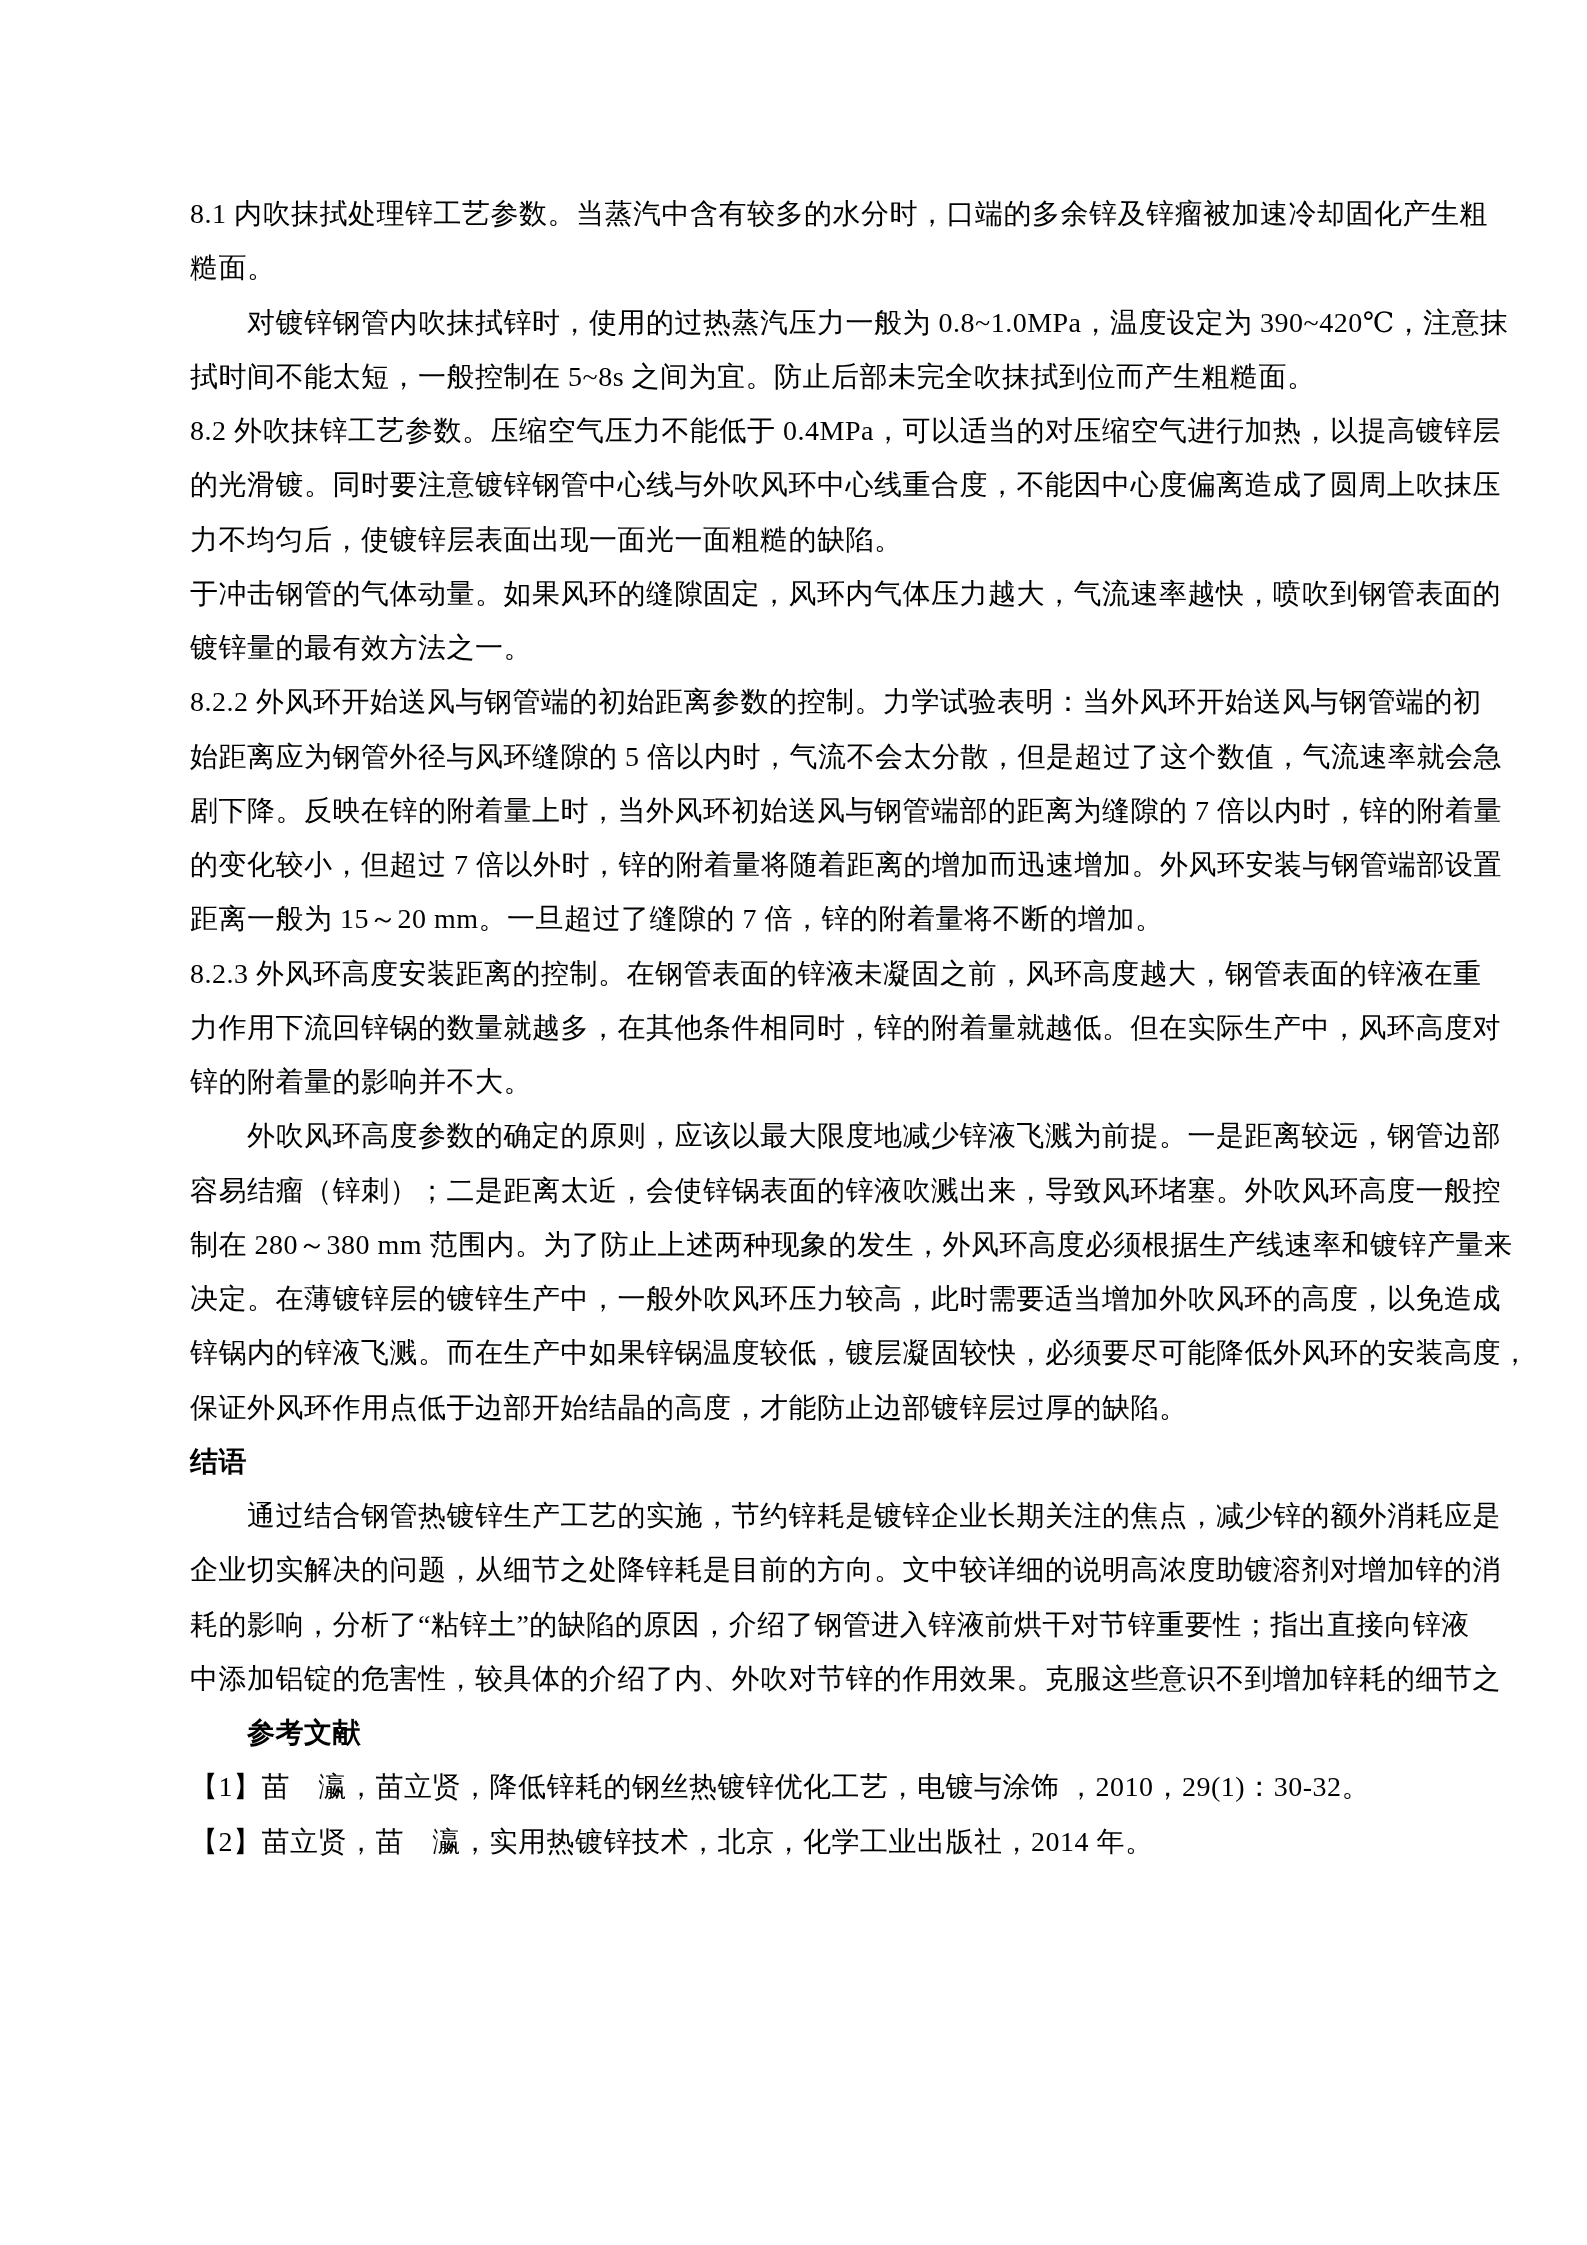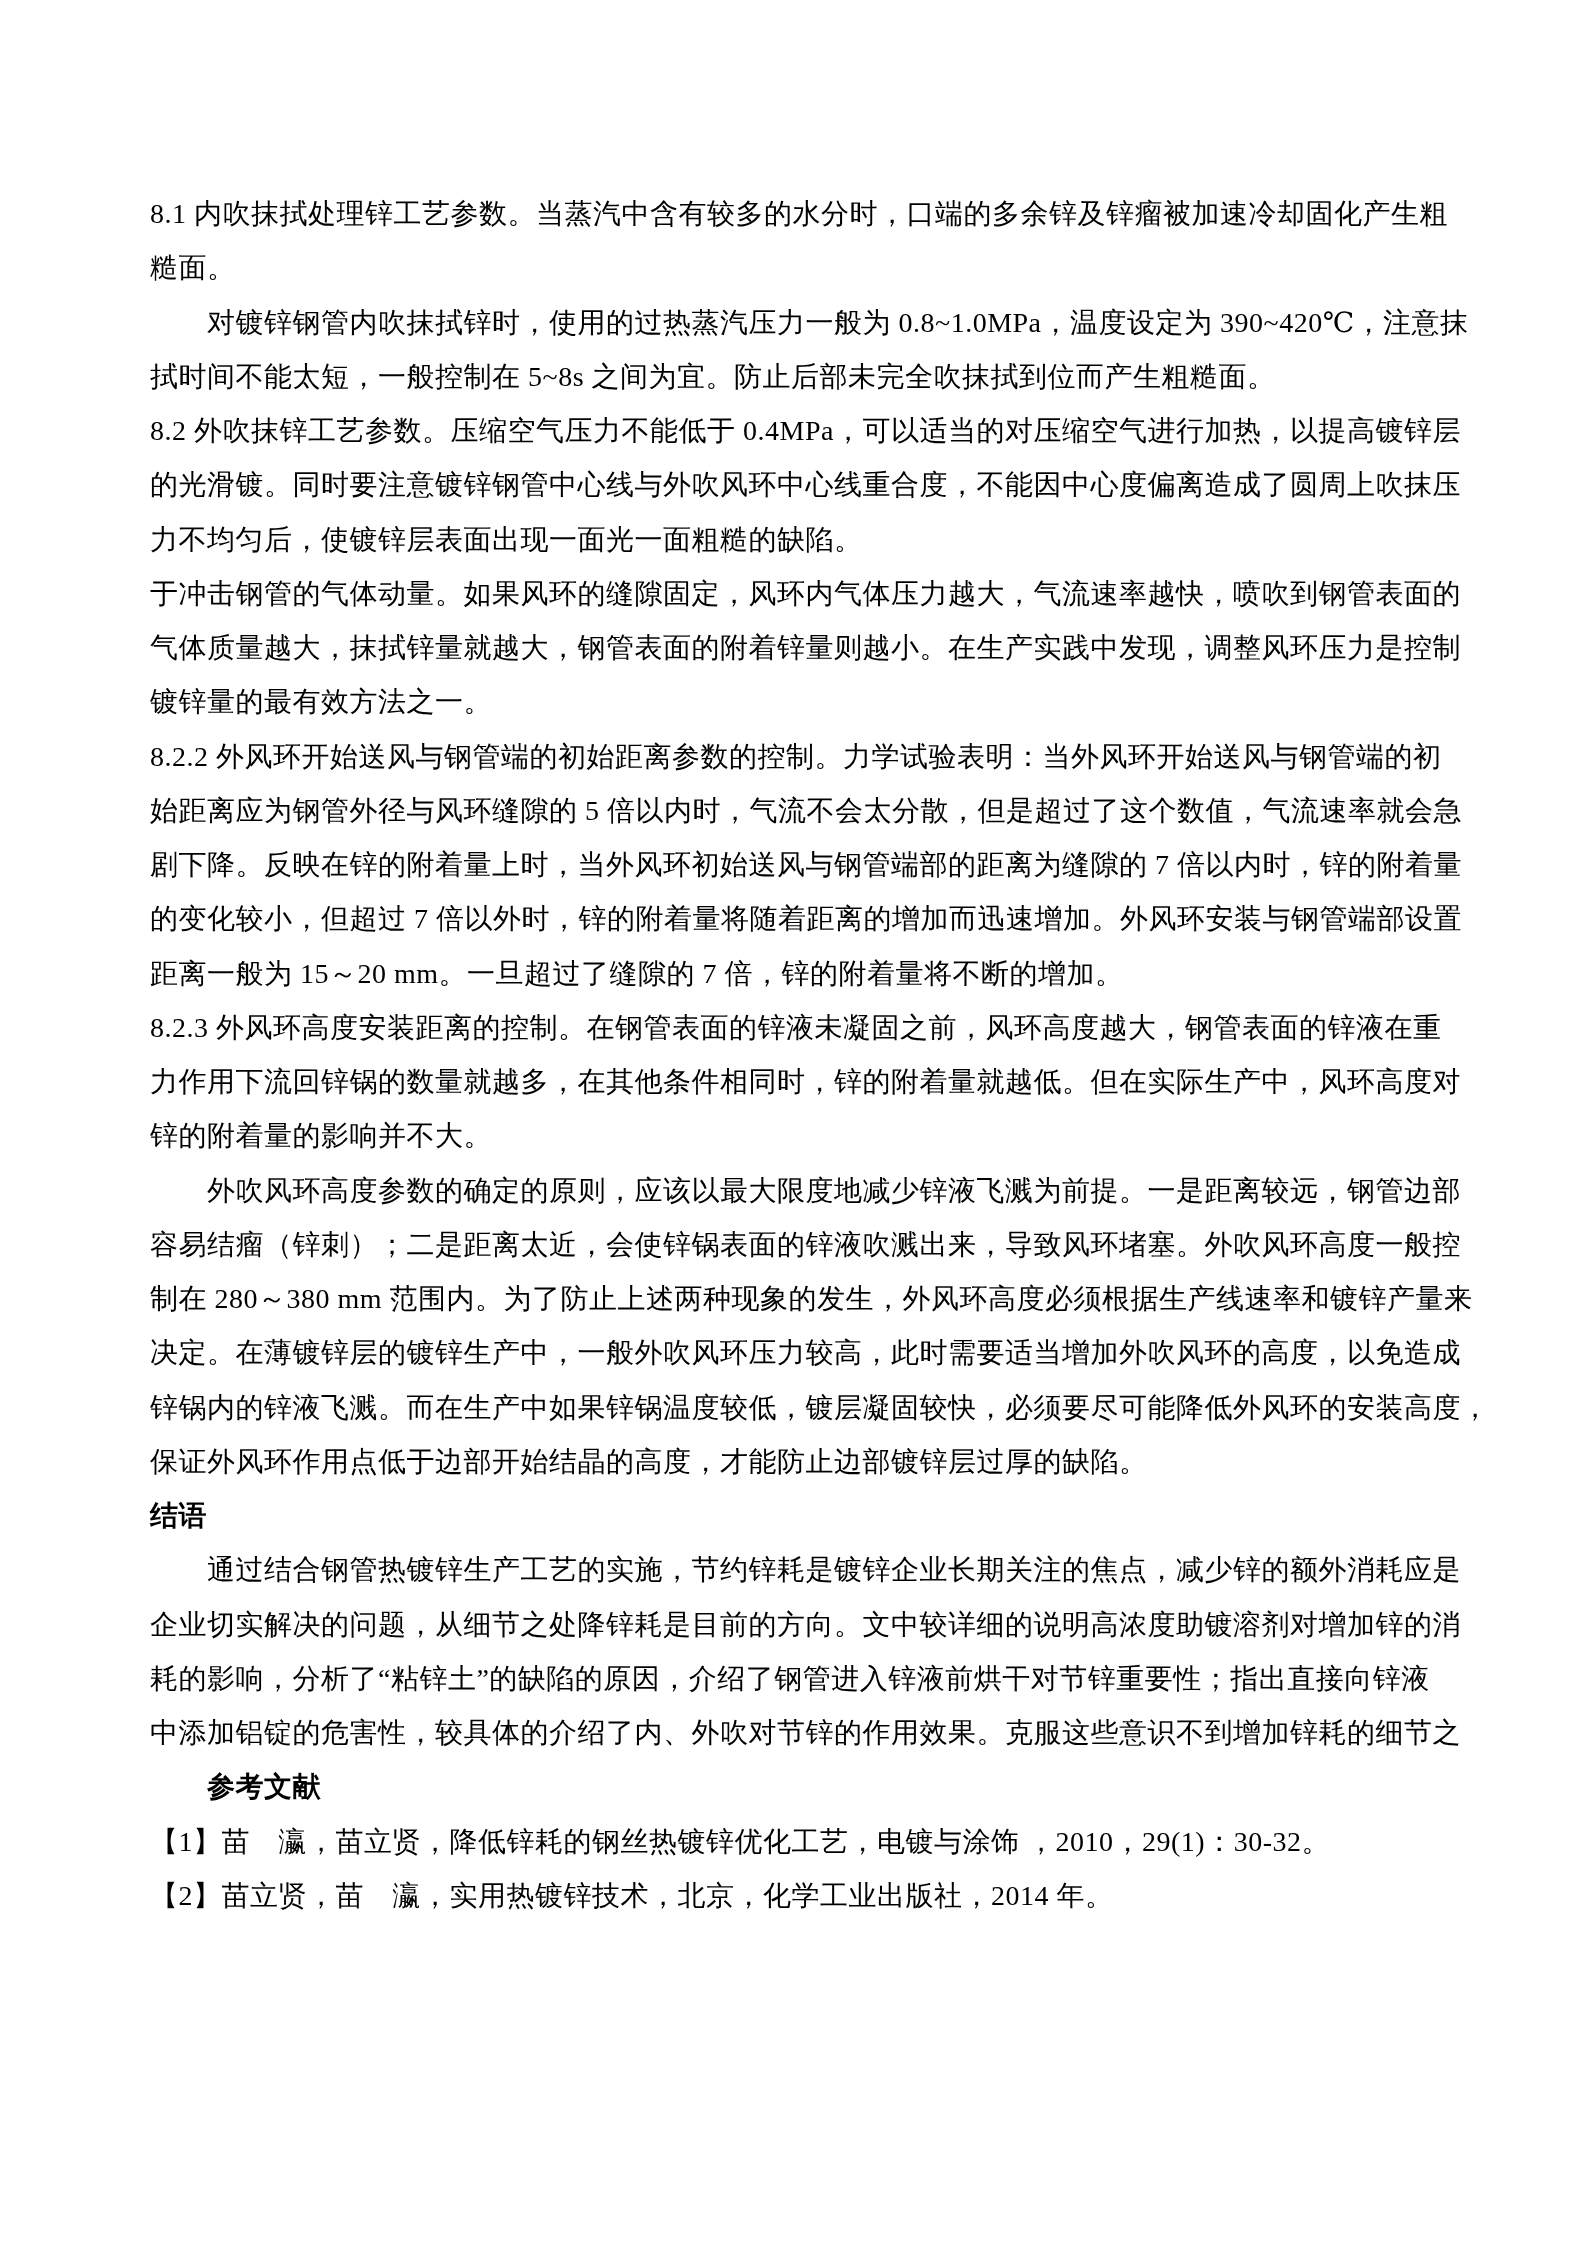--- a/index.html
+++ b/index.html
@@ -14,20 +14,21 @@
     background: #ffffff;
     overflow: hidden;
     box-sizing: border-box;
     padding: 187px 147px 0 150px;
     font-family: "Liberation Serif", "DejaVu Serif", serif;
     font-size: 28px;
     color: #000000;
   }
   .doc-body {
     width: 1290px;
+    margin-left: 40px;
   }
   .line {
     line-height: 54.25px;
     height: 54.25px;
     white-space: pre;
     letter-spacing: 0.5px;
   }
   .indent {
     padding-left: 57px;
   }
@@ -41,21 +42,20 @@
 <div class="page">
   <div class="doc-body">
     <div class="line">8.1 内吹抹拭处理锌工艺参数。当蒸汽中含有较多的水分时，口端的多余锌及锌瘤被加速冷却固化产生粗</div>
     <div class="line">糙面。</div>
     <div class="line indent">对镀锌钢管内吹抹拭锌时，使用的过热蒸汽压力一般为 0.8~1.0MPa，温度设定为 390~420℃，注意抹</div>
     <div class="line">拭时间不能太短，一般控制在 5~8s 之间为宜。防止后部未完全吹抹拭到位而产生粗糙面。</div>
     <div class="line">8.2 外吹抹锌工艺参数。压缩空气压力不能低于 0.4MPa，可以适当的对压缩空气进行加热，以提高镀锌层</div>
     <div class="line">的光滑镀。同时要注意镀锌钢管中心线与外吹风环中心线重合度，不能因中心度偏离造成了圆周上吹抹压</div>
     <div class="line">力不均匀后，使镀锌层表面出现一面光一面粗糙的缺陷。</div>
     <div class="line">于冲击钢管的气体动量。如果风环的缝隙固定，风环内气体压力越大，气流速率越快，喷吹到钢管表面的</div>
-    <div class="line">气体质量越大，抹拭锌量就越大，钢管表面的附着锌量则越小。在生产实践中发现，调整风环压力是控制</div>
     <div class="line">镀锌量的最有效方法之一。</div>
     <div class="line">8.2.2 外风环开始送风与钢管端的初始距离参数的控制。力学试验表明：当外风环开始送风与钢管端的初</div>
     <div class="line">始距离应为钢管外径与风环缝隙的 5 倍以内时，气流不会太分散，但是超过了这个数值，气流速率就会急</div>
     <div class="line">剧下降。反映在锌的附着量上时，当外风环初始送风与钢管端部的距离为缝隙的 7 倍以内时，锌的附着量</div>
     <div class="line">的变化较小，但超过 7 倍以外时，锌的附着量将随着距离的增加而迅速增加。外风环安装与钢管端部设置</div>
     <div class="line">距离一般为 15～20 mm。一旦超过了缝隙的 7 倍，锌的附着量将不断的增加。</div>
     <div class="line">8.2.3 外风环高度安装距离的控制。在钢管表面的锌液未凝固之前，风环高度越大，钢管表面的锌液在重</div>
     <div class="line">力作用下流回锌锅的数量就越多，在其他条件相同时，锌的附着量就越低。但在实际生产中，风环高度对</div>
     <div class="line">锌的附着量的影响并不大。</div>
     <div class="line indent">外吹风环高度参数的确定的原则，应该以最大限度地减少锌液飞溅为前提。一是距离较远，钢管边部</div>

